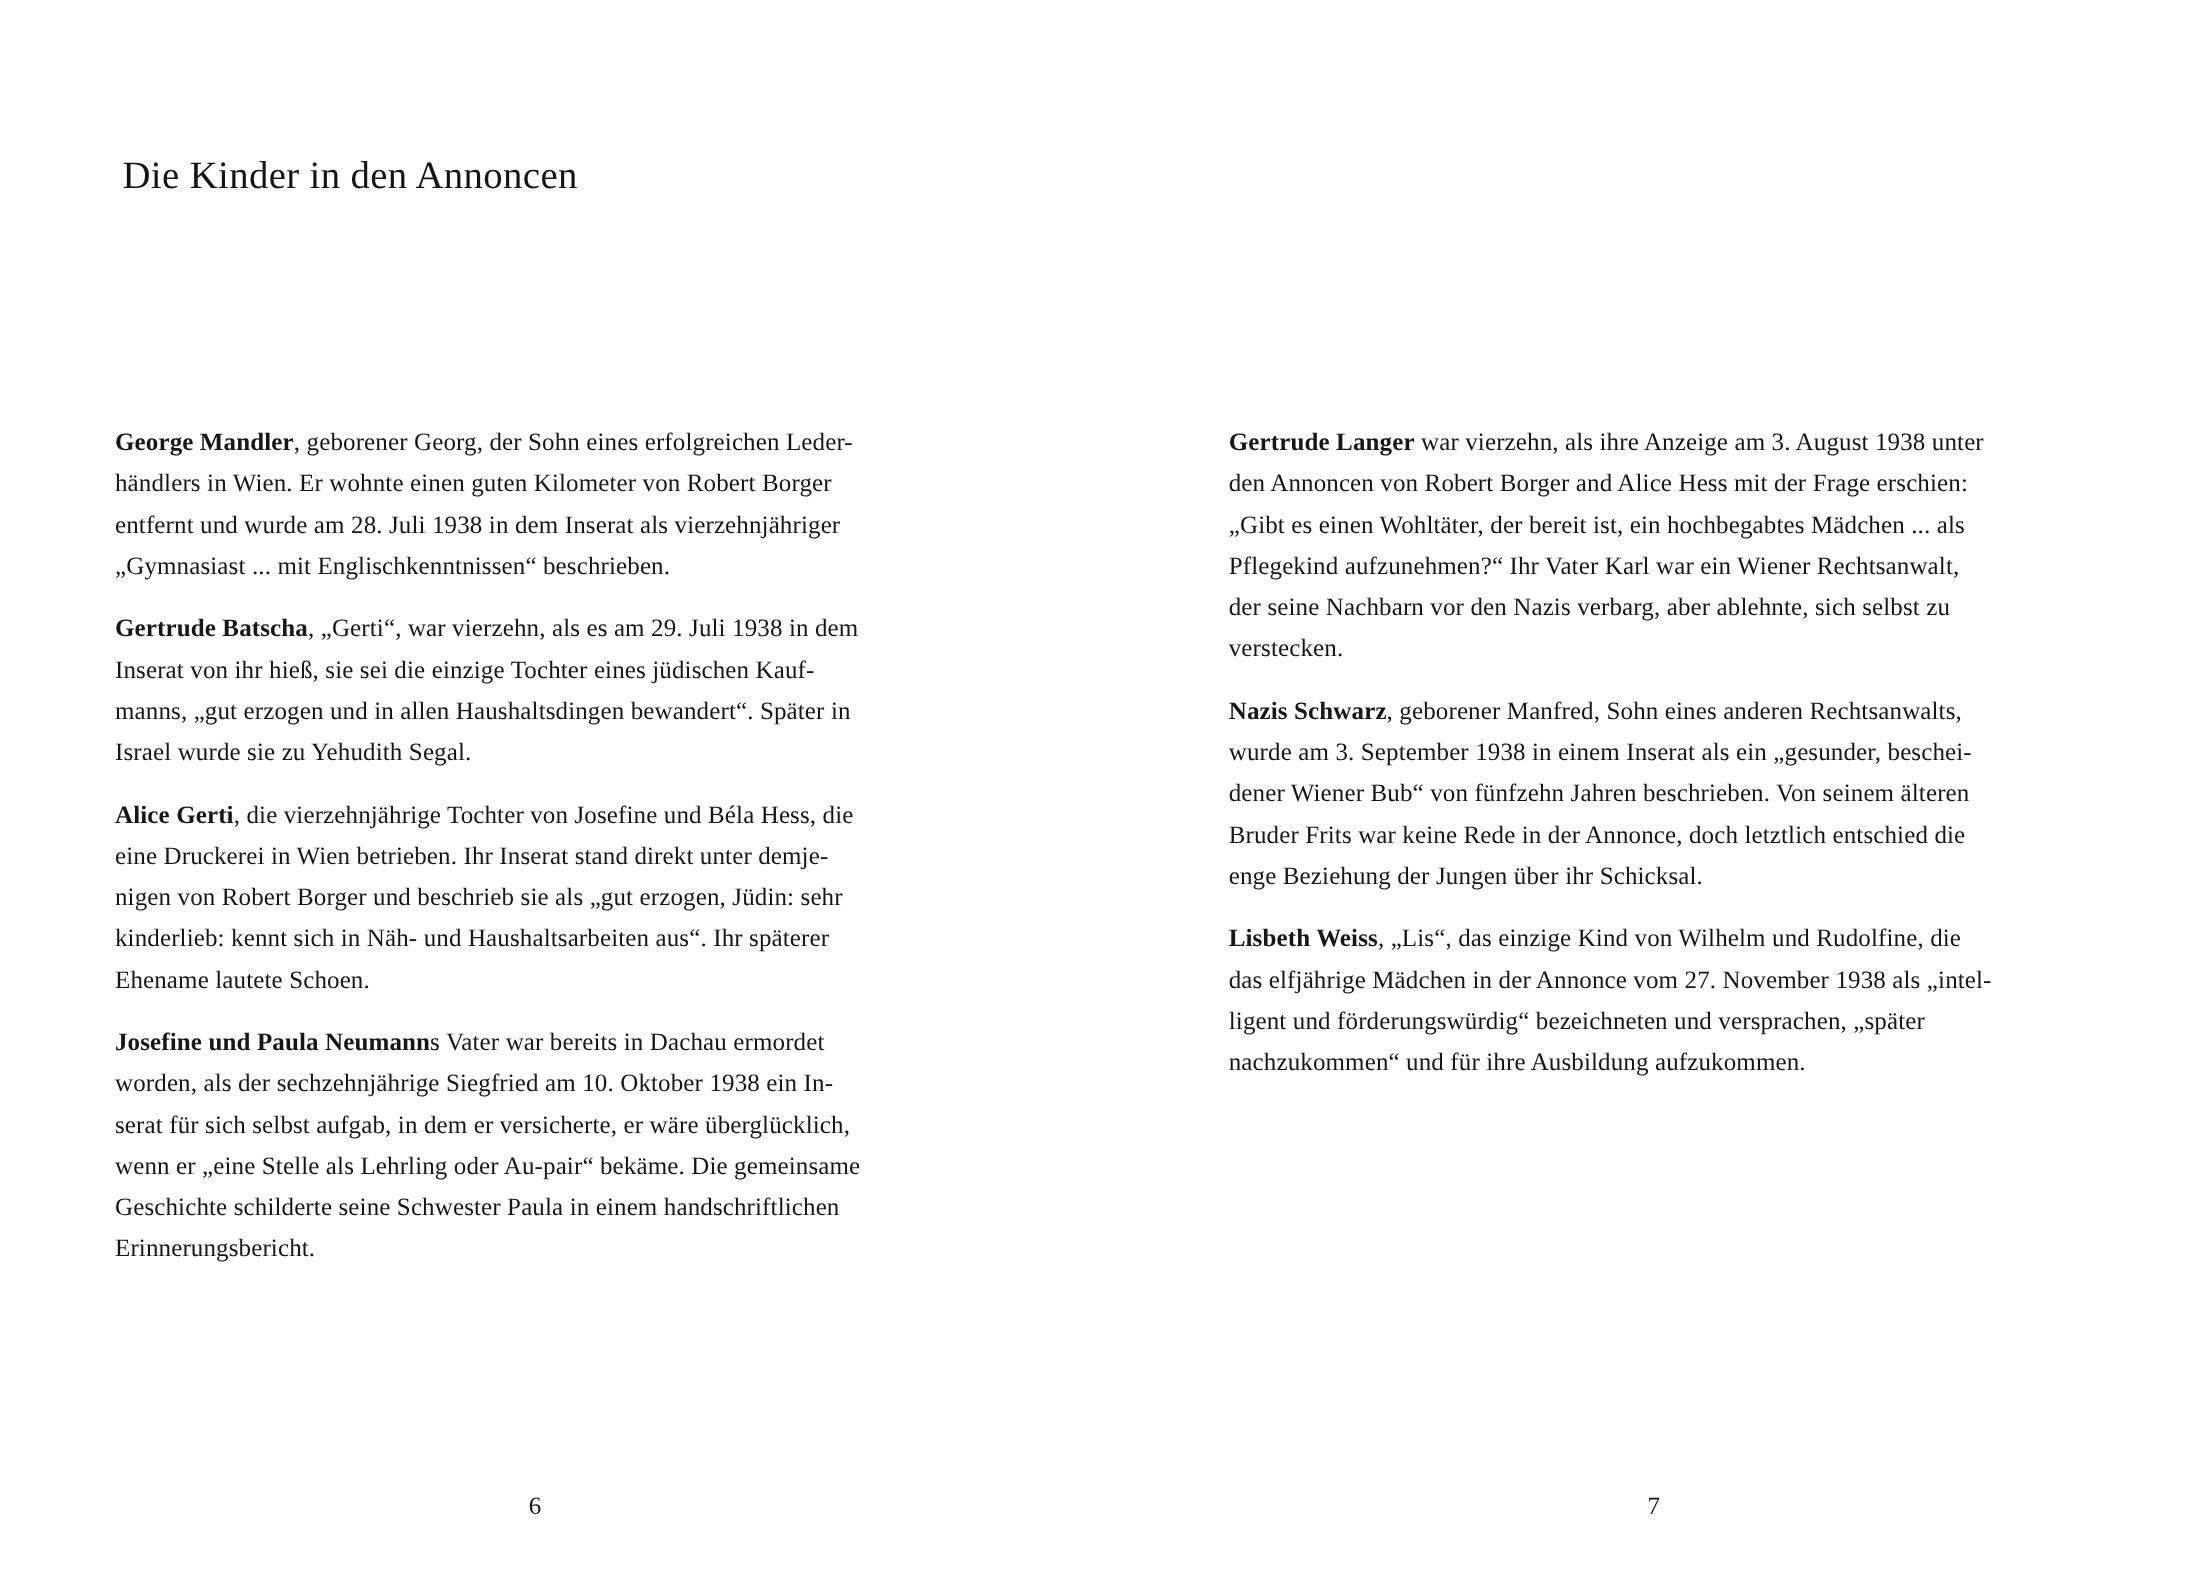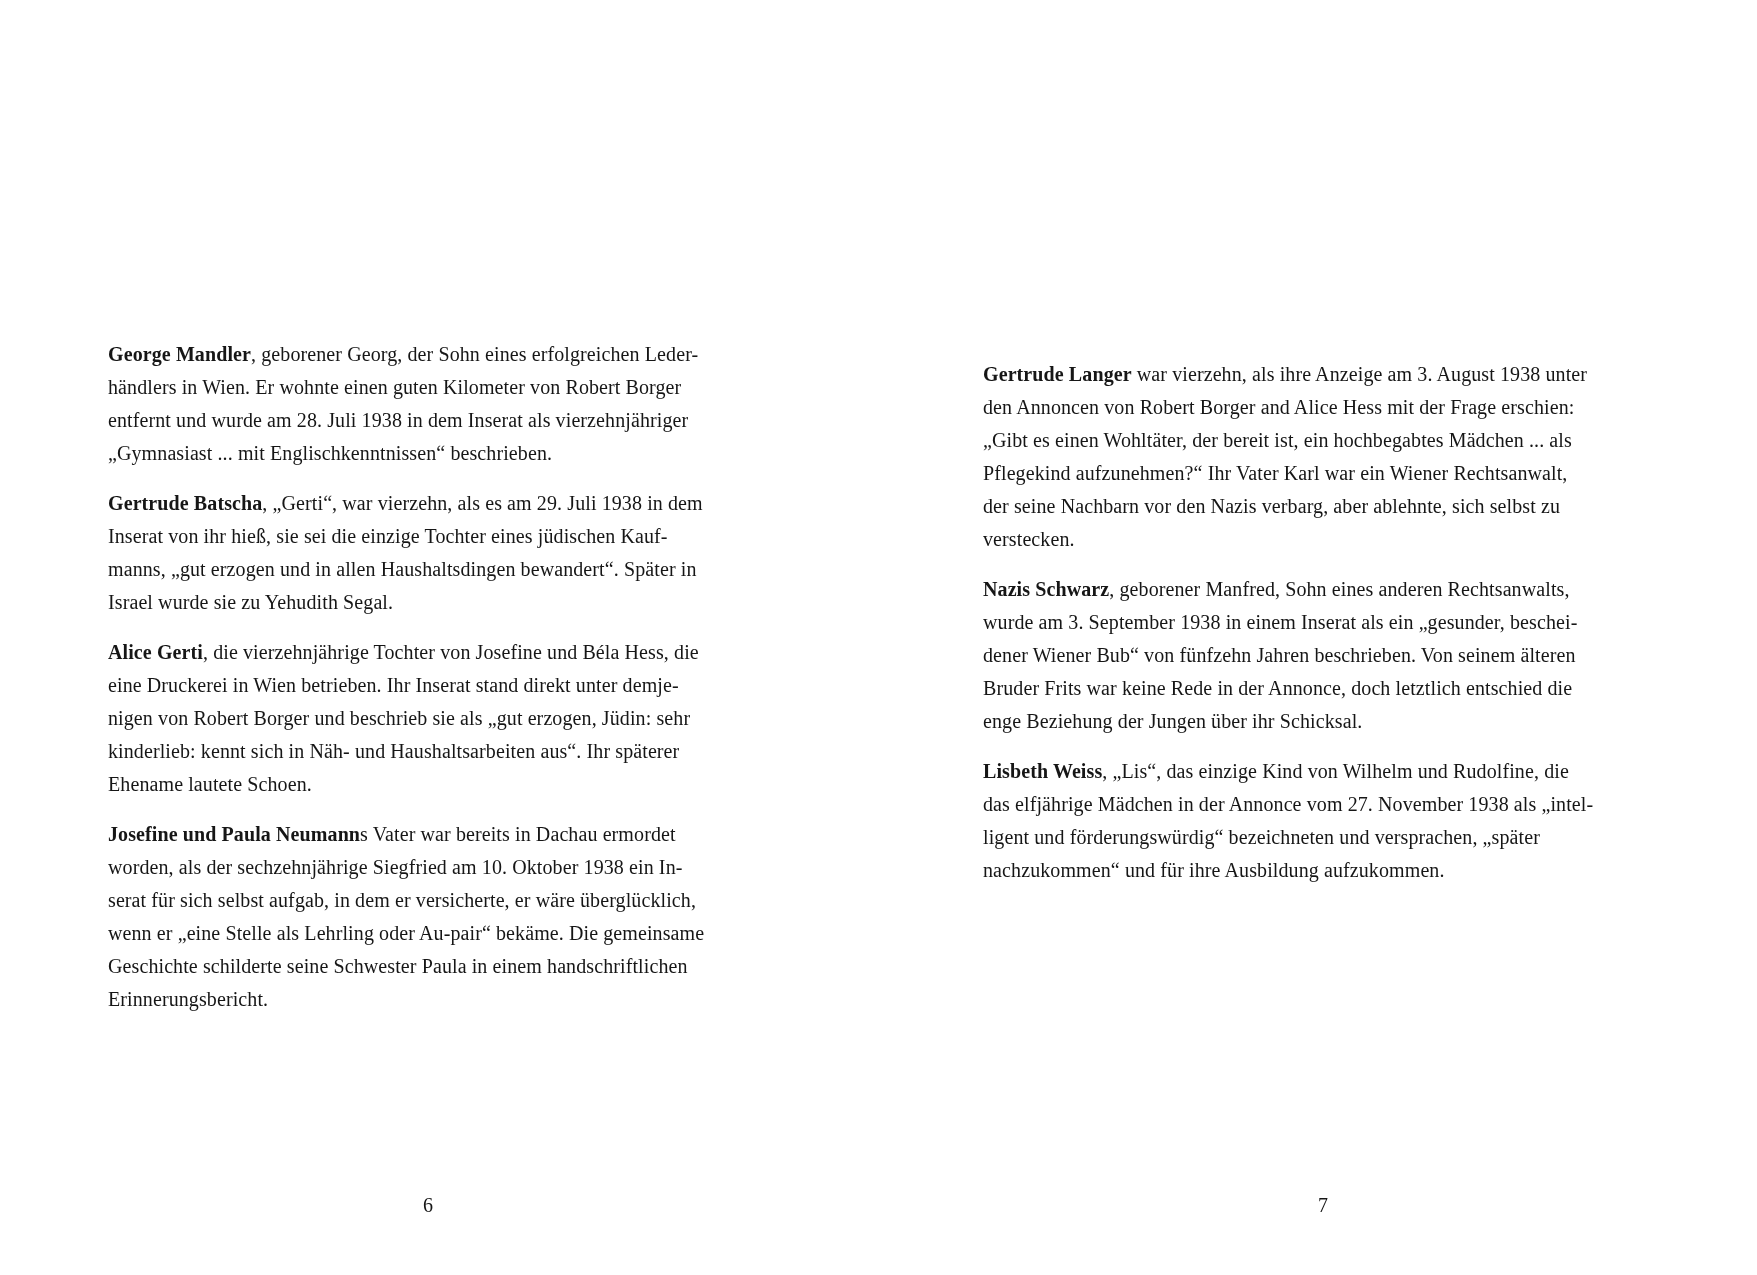--- a/index.html
+++ b/index.html
@@ -33,22 +33,22 @@
     line-height: 1.1;
     white-space: nowrap;
   }
   .column {
     position: absolute;
     top: 338px;
     font-size: 20px;
     line-height: 33px;
     letter-spacing: 0.1px;
   }
-  .col-left  { left: 108px;  width: 715px; }
-  .col-right { left: 983px; width: 715px; margin-top: 20px; }
+  .col-left  { left: 92px;  width: 715px; }
+  .col-right { left: 983px; width: 715px; }
   .para {
     margin: 0 0 17px 0;
   }
   .para:last-child { margin-bottom: 0; }
   .person-name {
     font-weight: 700;
   }
   .para-lines {
     white-space: pre-line;
   }
@@ -60,20 +60,21 @@
     color: #161616;
   }
   .pn-left  { left: 98px;  width: 660px; }
   .pn-right { left: 983px; width: 680px; }
 </style>
 </head>
 <body>
 
 <div class="spread">
 
+  <h1 class="chapter-title">Die Kinder in den Annoncen</h1>
 
   <div class="column col-left">
     <p class="para"><strong class="person-name">George Mandler</strong><span class="para-lines">, geborener Georg, der Sohn eines erfolgreichen Leder-
 händlers in Wien. Er wohnte einen guten Kilometer von Robert Borger
 entfernt und wurde am 28. Juli 1938 in dem Inserat als vierzehnjähriger
 „Gymnasiast ... mit Englischkenntnissen“ beschrieben.</span></p>
 
     <p class="para"><strong class="person-name">Gertrude Batscha</strong><span class="para-lines">, „Gerti“, war vierzehn, als es am 29. Juli 1938 in dem
 Inserat von ihr hieß, sie sei die einzige Tochter eines jüdischen Kauf-
 manns, „gut erzogen und in allen Haushaltsdingen bewandert“. Später in

